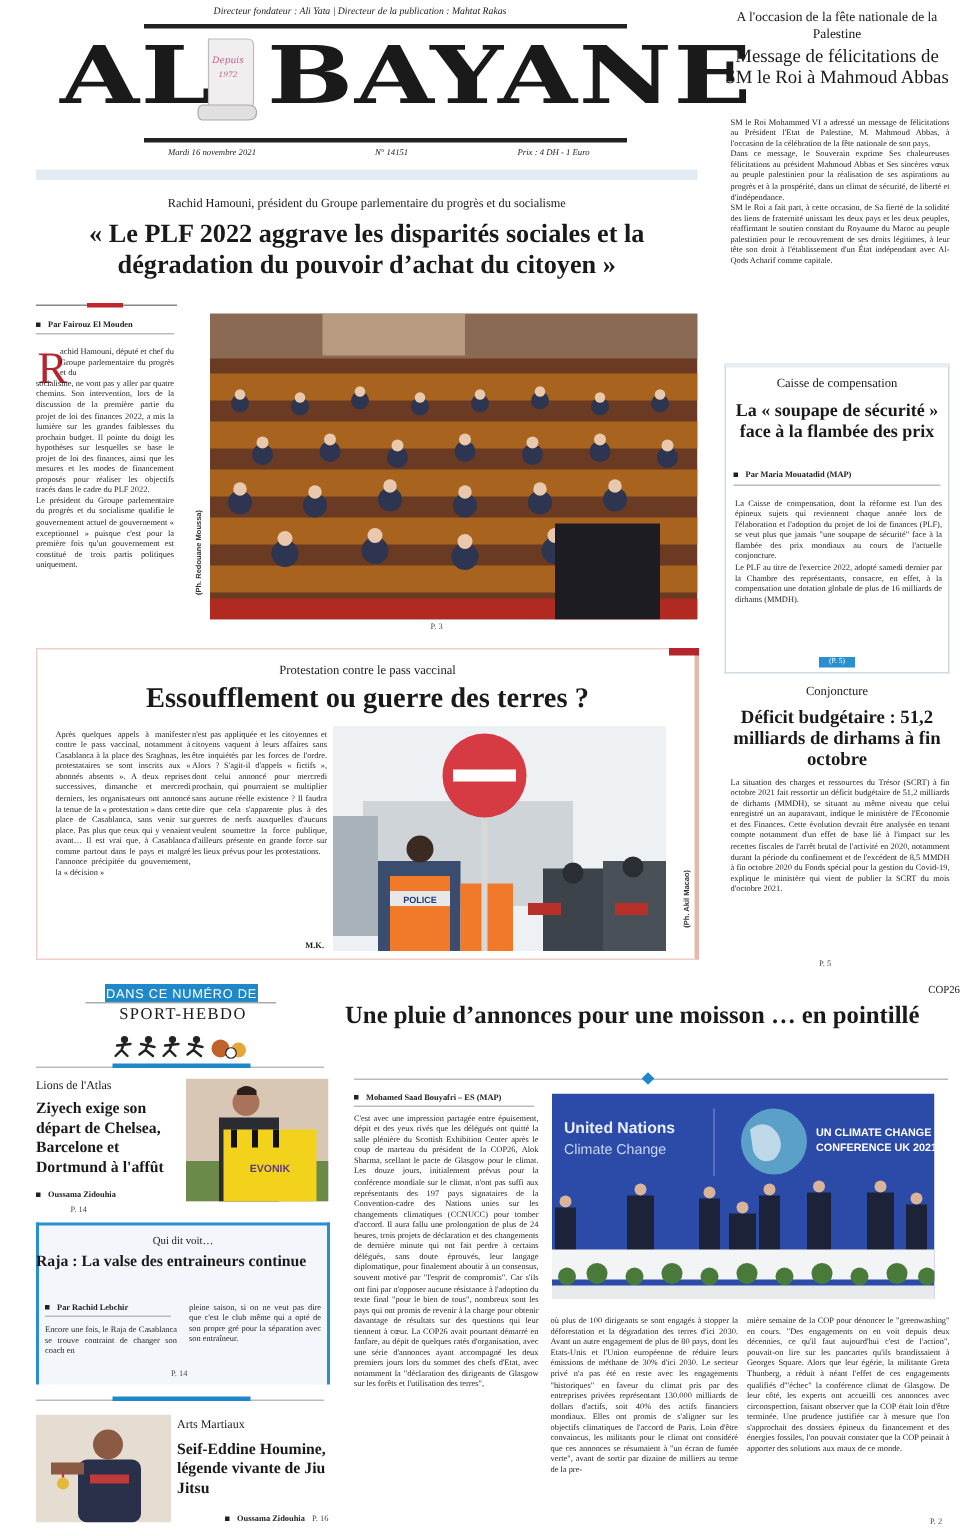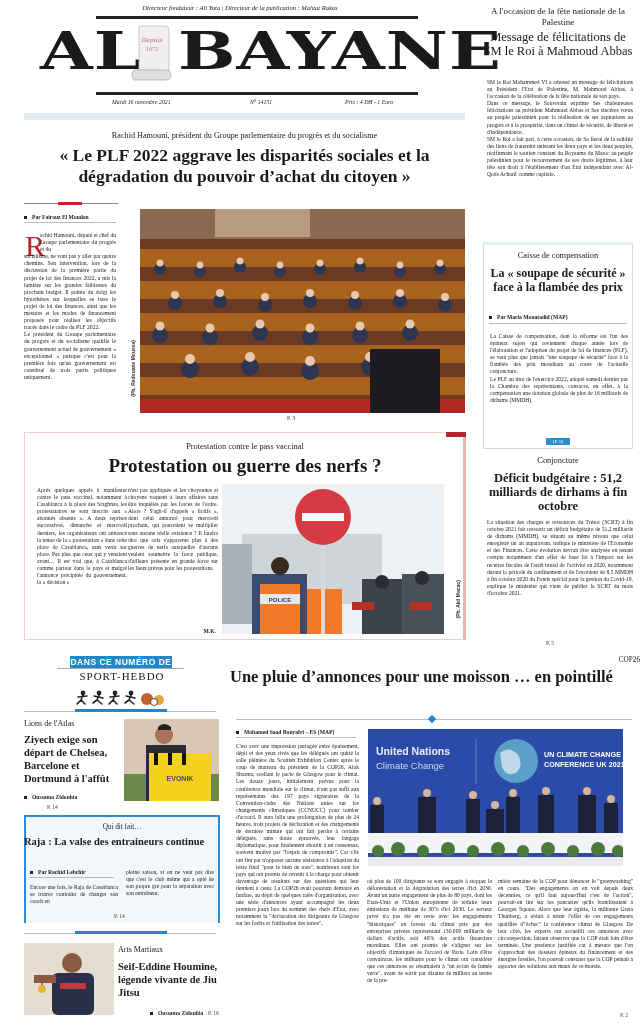--- a/index.html
+++ b/index.html
@@ -58,21 +58,21 @@
 #vax-corner{left:446px;top:432px;width:20px;height:5px;background:#b3262d}
 #vax-kicker{left:24px;top:442px;width:442px;text-align:center;font-size:8.4px}
 #vax-title{left:24px;top:455px;width:442px;text-align:center;font-size:19px;font-weight:bold}
 #vax-col1{left:37px;top:487px;width:90px}
 #vax-col2{left:128px;top:487px;width:90px}
 #vax-sign{left:128px;top:628px;width:88px;text-align:right;font-size:5.6px;font-weight:bold}
 #vax-photo{left:222px;top:484px;width:222px;height:150px}
 #vax-credit{left:455px;top:580px}
 
 
-#sh-tag{left:70px;top:656px;width:102px;height:12px;background:#1e88c8;color:#fff;font-family:"Liberation Sans",sans-serif;font-size:8.5px;font-weight:bold;text-align:center;line-height:12px;letter-spacing:.5px}
+#sh-tag{left:70px;top:656px;width:102px;height:12px;background:#1e88c8;color:#fff;font-family:"Liberation Sans",sans-serif;font-size:8.5px;font-weight:normal;text-align:center;line-height:12px;letter-spacing:.5px}
 #sh-rule1{left:57px;top:668px;width:127px;height:1px;background:#aaa}
 #sh-title{left:24px;top:670px;width:196px;text-align:center;font-size:11px;letter-spacing:1px;font-variant:small-caps}
 #sh-icons{left:75px;top:690px;width:94px;height:16px}
 #sh-rule2{left:24px;top:711px;width:192px;height:1px;background:#bbb}
 #sh-blue{left:75px;top:709px;width:92px;height:3px;background:#1e88c8}
 #zi-kicker{left:24px;top:719px;font-size:8px}
 #zi-title{left:24px;top:733px;width:100px;font-size:10.5px;font-weight:bold;line-height:13px}
 #zi-byline{left:24px;top:794px}
 #zi-pg{left:47px;top:804px}
 #zi-photo{left:124px;top:719px;width:95px;height:82px}
@@ -229,21 +229,21 @@
       <circle cx="280" cy="150" r="5"></circle>
   </g>
   <rect x="0" y="190" width="325" height="14" fill="#b02a22"></rect>
   <rect x="230" y="140" width="70" height="64" fill="#1c1c22"></rect>
 </svg>
 <div class="abs pg" id="lead-pg">P. 3</div>
 
 <div class="abs" id="vax-box"></div>
 <div class="abs" id="vax-corner"></div>
 <div class="abs" id="vax-kicker">Protestation contre le pass vaccinal</div>
-<div class="abs" id="vax-title">Protestation ou guerre des nerfs ?</div>
+<div class="abs" id="vax-title">Essoufflement ou guerre des terres ?</div>
 <div class="abs txt" id="vax-col1">Après quelques appels à manifester contre le pass vaccinal, notamment à Casablanca à la place des Sraghnas, les protestataires se sont inscrits aux « abonnés absents ». A deux reprises successives, dimanche et mercredi derniers, les organisateurs ont annoncé la tenue de la « protestation » dans cette place de Casablanca, sans venir sur place. Pas plus que ceux qui y venaient avant… Il est vrai que, à Casablanca comme partout dans le pays et malgré l'annonce précipitée du gouvernement, la « décision »</div>
 <div class="abs txt" id="vax-col2">n'est pas appliquée et les citoyennes et citoyens vaquent à leurs affaires sans être inquiétés par les forces de l'ordre. Alors ? S'agit-il d'appels « fictifs », dont celui annoncé pour mercredi prochain, qui pourraient se multiplier sans aucune réelle existence ? Il faudra dire que cela s'apparente plus à des guerres de nerfs auxquelles d'aucuns veulent soumettre la force publique, d'ailleurs présente en grande force sur les lieux prévus pour les protestations.</div>
 <div class="abs" id="vax-sign">M.K.</div>
 <svg class="abs photo" id="vax-photo" viewBox="0 0 222 150" preserveAspectRatio="none">
   <rect width="222" height="150" fill="#eef1f3"></rect>
   <rect x="20" y="50" width="140" height="70" fill="#cfd4d8"></rect>
   <rect x="0" y="60" width="30" height="80" fill="#a9b2b8"></rect>
   <rect x="180" y="90" width="42" height="60" fill="#4a5058"></rect>
   <rect x="140" y="95" width="40" height="55" fill="#3d434a"></rect>
   <rect x="130" y="118" width="22" height="8" fill="#b8302a"></rect>
@@ -294,21 +294,21 @@
   <path d="M34 8 q6 -6 13 0 v3 h-13z" fill="#2a1f1a"></path>
   <rect x="22" y="26" width="40" height="56" fill="#2b2b33"></rect>
   <rect x="25" y="34" width="62" height="48" fill="#f2d21a"></rect>
   <rect x="30" y="34" width="4" height="12" fill="#111"></rect>
     <rect x="44" y="34" width="4" height="12" fill="#111"></rect>
     <rect x="58" y="34" width="4" height="12" fill="#111"></rect>
   <text x="56" y="62" text-anchor="middle" font-size="7" font-weight="bold" fill="#5a3a8a" font-family="Liberation Sans, sans-serif">EVONIK</text>
 </svg>
 
 <div class="abs" id="raja-box"></div>
-<div class="abs" id="raja-kicker">Qui dit fait…</div>
+<div class="abs" id="raja-kicker">Qui dit voit…</div>
 <div class="abs" id="raja-title">Raja : La valse des entraineurs continue</div>
 <div class="abs byline" id="raja-byline">Par Rachid Lebchir</div>
 <div class="abs" id="raja-rule"></div>
 <div class="abs txt" id="raja-col1">Encore une fois, le Raja de Casablanca se trouve contraint de changer son coach en</div>
 <div class="abs txt" id="raja-col2">pleine saison, si on ne veut pas dire que c'est le club même qui a opté de son propre gré pour la séparation avec son entraîneur.</div>
 <div class="abs pg" id="raja-pg">P. 14</div>
 <div class="abs" id="raja-rule2"></div>
 <div class="abs" id="raja-blue"></div>
 
 <svg class="abs photo" id="seif-photo" viewBox="0 0 90 72" preserveAspectRatio="none">

